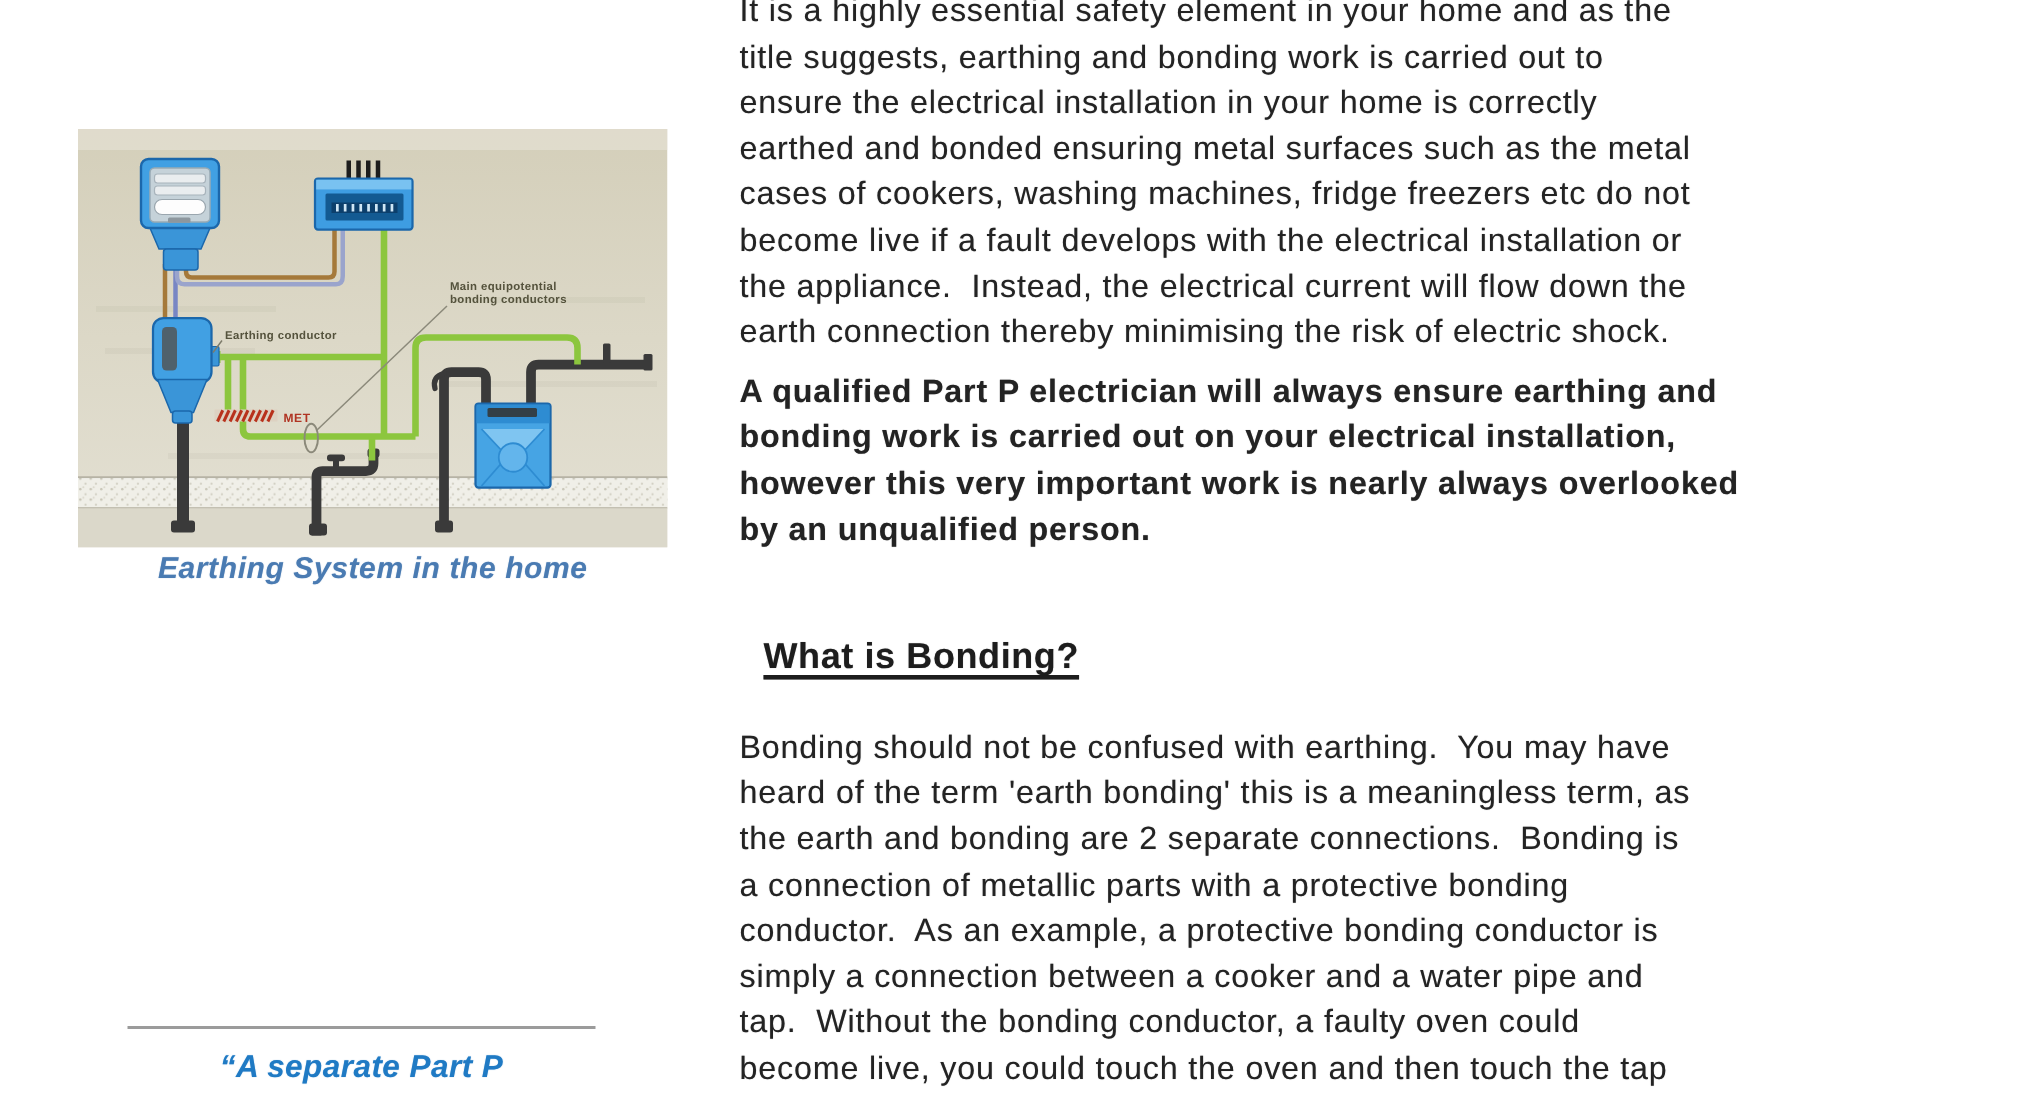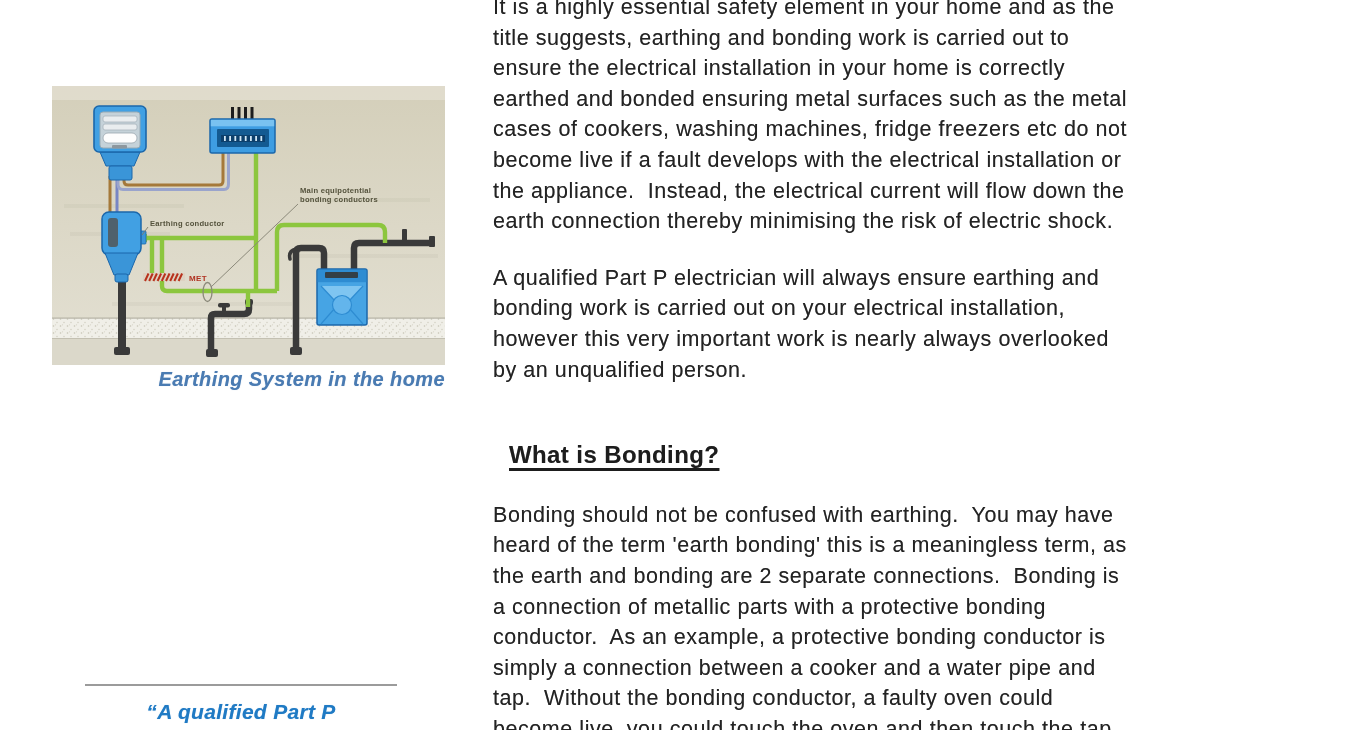--- a/index.html
+++ b/index.html
@@ -4,30 +4,30 @@
 <style>
   html,body{margin:0;padding:0;width:1350px;height:730px;overflow:hidden;background:#ffffff;
             font-family:"Liberation Sans",sans-serif;}
   .page{position:relative;width:1350px;height:730px;background:#fff;}
 
   
   .article{position:absolute;left:493px;top:-8px;width:760px;color:#232323;
            font-size:21.5px;line-height:30.6px;letter-spacing:0.55px;
            text-shadow:0 0 .6px rgba(45,45,45,.45);}
   .article p{margin:0;white-space:pre-wrap;}
-  .article p.p-qualified{margin-top:26px;}
+  .article p.p-qualified{margin-top:9px;font-weight:bold;}
   .article h2{margin:55px 0 0 16px;font-size:24px;line-height:30.6px;font-weight:bold;
               letter-spacing:0.4px;text-decoration:underline;
               text-decoration-thickness:2.5px;text-underline-offset:5px;color:#1d1d1d;}
   .article p.p-bonding{margin-top:29px;}
 
   
   .figure{position:absolute;left:52px;top:86px;width:393px;height:279px;}
   .figure svg{display:block;width:393px;height:279px;}
-  .fig-caption{position:absolute;left:52px;top:368px;width:393px;text-align:right;
+  .fig-caption{position:absolute;left:52px;top:368px;width:393px;text-align:center;
                font-style:italic;font-weight:600;font-size:20px;letter-spacing:0.4px;
                color:#4a7bb2;text-shadow:0 0 .7px rgba(74,123,178,.5);}
 
   
   .pullquote-rule{position:absolute;left:85px;top:684px;width:312px;height:2px;background:#9b9b9b;}
   .pullquote-text{position:absolute;left:85px;top:700px;width:312px;text-align:center;
                   font-style:italic;font-weight:600;font-size:21px;letter-spacing:0.3px;
                   color:#1f7ac4;text-shadow:0 0 .7px rgba(31,122,196,.5);}
 
   svg text{font-family:"Liberation Sans",sans-serif;font-weight:bold;}
@@ -191,21 +191,21 @@
         <text class="dlabel" x="248" y="116">bonding conductors</text>
         <line x1="246" y1="118" x2="159" y2="201" stroke="#8b897a" stroke-width="1"></line>
         <ellipse cx="155.5" cy="206" rx="4.5" ry="9.5" fill="none" stroke="#8b897a" stroke-width="1.3"></ellipse>
       </g>
     </svg>
   </div>
 
   <div class="fig-caption">Earthing System in the home</div>
 
   <div class="pullquote-rule"></div>
-  <div class="pullquote-text">“A qualified Part P</div>
+  <div class="pullquote-text">“A separate Part P</div>
 
   <div class="article">
     <p class="p-intro">It is a highly essential safety element in your home and as the
 title suggests, earthing and bonding work is carried out to
 ensure the electrical installation in your home is correctly
 earthed and bonded ensuring metal surfaces such as the metal
 cases of cookers, washing machines, fridge freezers etc do not
 become live if a fault develops with the electrical installation or
 the appliance.  Instead, the electrical current will flow down the
 earth connection thereby minimising the risk of electric shock.</p>

